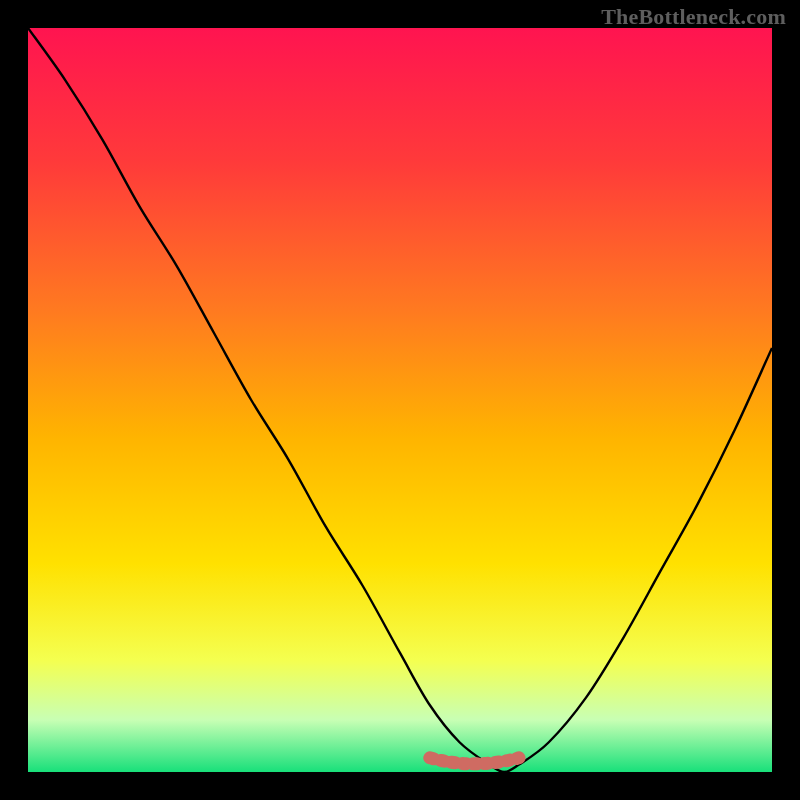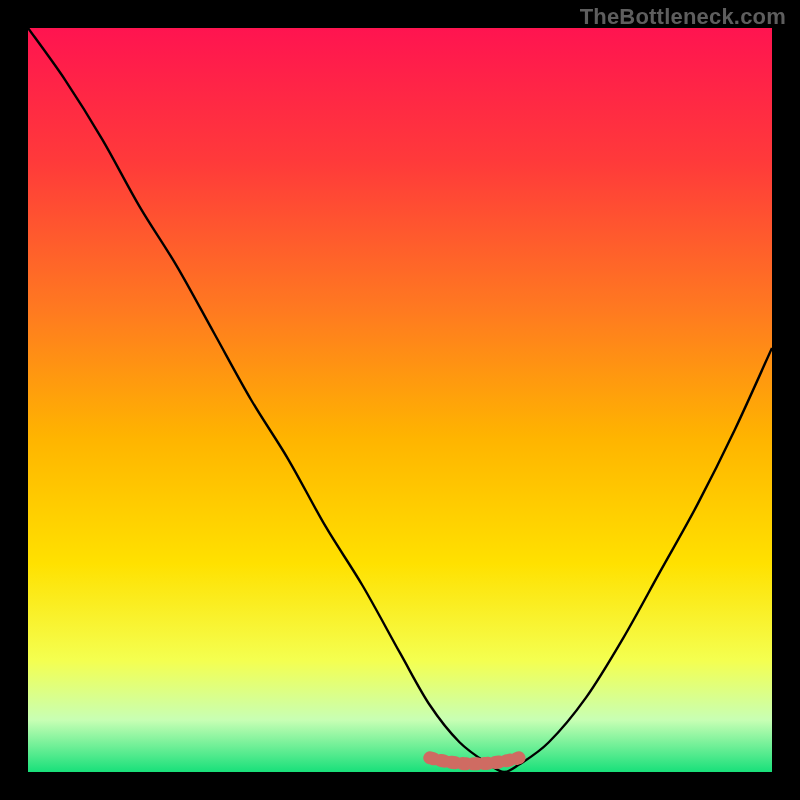--- a/index.html
+++ b/index.html
@@ -21,20 +21,21 @@
   }
   .watermark {
     position: absolute;
     top: 4px;
     right: 14px;
     color: #5e5e5e;
     font-size: 22px;
     font-weight: 600;
     letter-spacing: 0.2px;
     user-select: none;
+    font-family: Liberation Serif, serif;
   }
   .plot {
     position: absolute;
     left: 28px;
     top: 28px;
     width: 744px;
     height: 744px;
   }
   svg {
     display: block;

